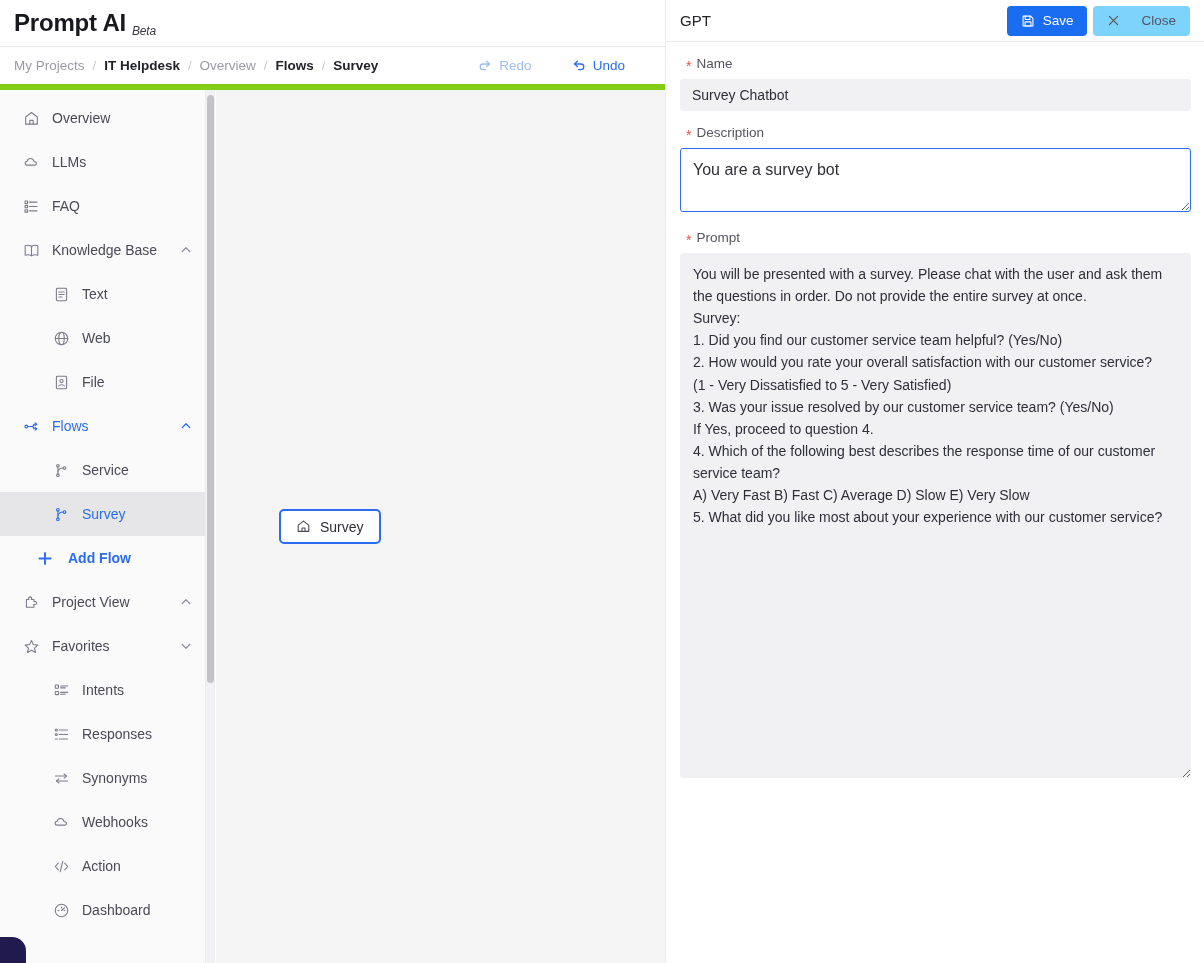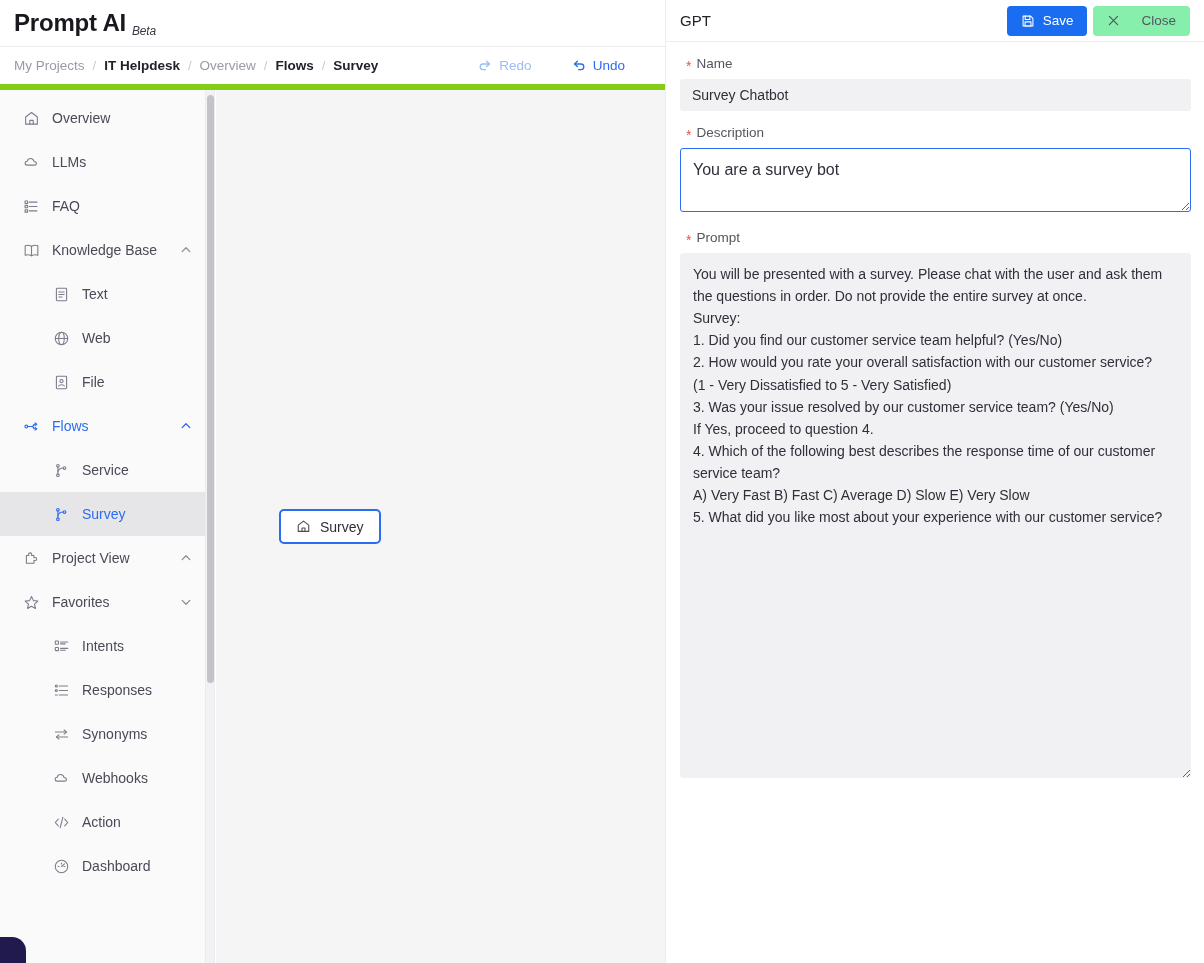--- a/index.html
+++ b/index.html
@@ -123,21 +123,21 @@
   }
   .panel-title { font-size: 15px; color: #22222b; flex: 1; }
   .panel-actions { display: flex; align-items: center; gap: 6px; }
   .btn {
     display: flex; align-items: center; gap: 8px;
     height: 30px; padding: 0 14px; border-radius: 4px;
     font-size: 13.5px; border: none; cursor: pointer;
     font-family: "Liberation Sans", sans-serif;
   }
   .btn-save { background: #1a6cf0; color: #ffffff; }
-  .btn-close { background: #86efac; color: #55555f; gap: 21px; }
+  .btn-close { background: #7dd3fc; color: #55555f; gap: 21px; }
   .btn svg { display: block; }
 
   .panel-body { padding: 14px 14px 0 14px; }
   .field { margin-bottom: 14px; }
   .field-label {
     display: flex; align-items: center; gap: 5px;
     font-size: 13.5px; color: #55555f; margin: 0 0 8px 6px;
   }
   .req { color: #e8554a; font-size: 14px; line-height: 1; position: relative; top: 2px; }
 
@@ -318,20 +318,28 @@
             <span class="ico">
               <svg width="17" height="17" viewBox="0 0 18 18" fill="none" stroke="currentColor" stroke-width="1.15" stroke-linecap="round" stroke-linejoin="round">
                 <circle cx="5.2" cy="4.0" r="1.4"></circle>
                 <circle cx="5.2" cy="14.0" r="1.4"></circle>
                 <circle cx="12.2" cy="6.4" r="1.4"></circle>
                 <path d="M5.2 5.4 V12.6"></path>
                 <path d="M5.2 10.2 C5.2 7.6 8.4 6.4 10.8 6.4"></path>
               </svg>
             </span>
             <span class="lbl">Survey</span>
+          </div>
+          <div class="nav-item addflow">
+            <span class="ico">
+              <svg width="19" height="19" viewBox="0 0 18 18" fill="none" stroke="currentColor" stroke-width="1.9" stroke-linecap="round">
+                <path d="M9 3.4 V14.6 M3.4 9 H14.6"></path>
+              </svg>
+            </span>
+            <span class="lbl">Add Flow</span>
           </div>
           <div class="nav-item">
             <span class="ico">
               <svg width="17" height="17" viewBox="0 0 18 18" fill="none" stroke="currentColor" stroke-width="1.15" stroke-linecap="round" stroke-linejoin="round">
                 <path d="M7.6 3.0 C8.6 3.0 9.3 3.7 9.3 4.5 C9.3 5.0 9.0 5.3 9.0 5.8 H11.6 V8.2 C12.1 8.2 12.4 7.9 12.9 7.9 C13.8 7.9 14.5 8.6 14.5 9.6 C14.5 10.5 13.8 11.2 12.9 11.2 C12.4 11.2 12.1 10.9 11.6 10.9 V14.0 H3.6 V5.8 H6.2 C6.2 5.3 5.9 5.0 5.9 4.5 C5.9 3.7 6.6 3.0 7.6 3.0 Z"></path>
               </svg>
             </span>
             <span class="lbl">Project View</span>
             <span class="chev">
               <svg width="14" height="14" viewBox="0 0 14 14" fill="none" stroke="currentColor" stroke-width="1.3" stroke-linecap="round" stroke-linejoin="round">

